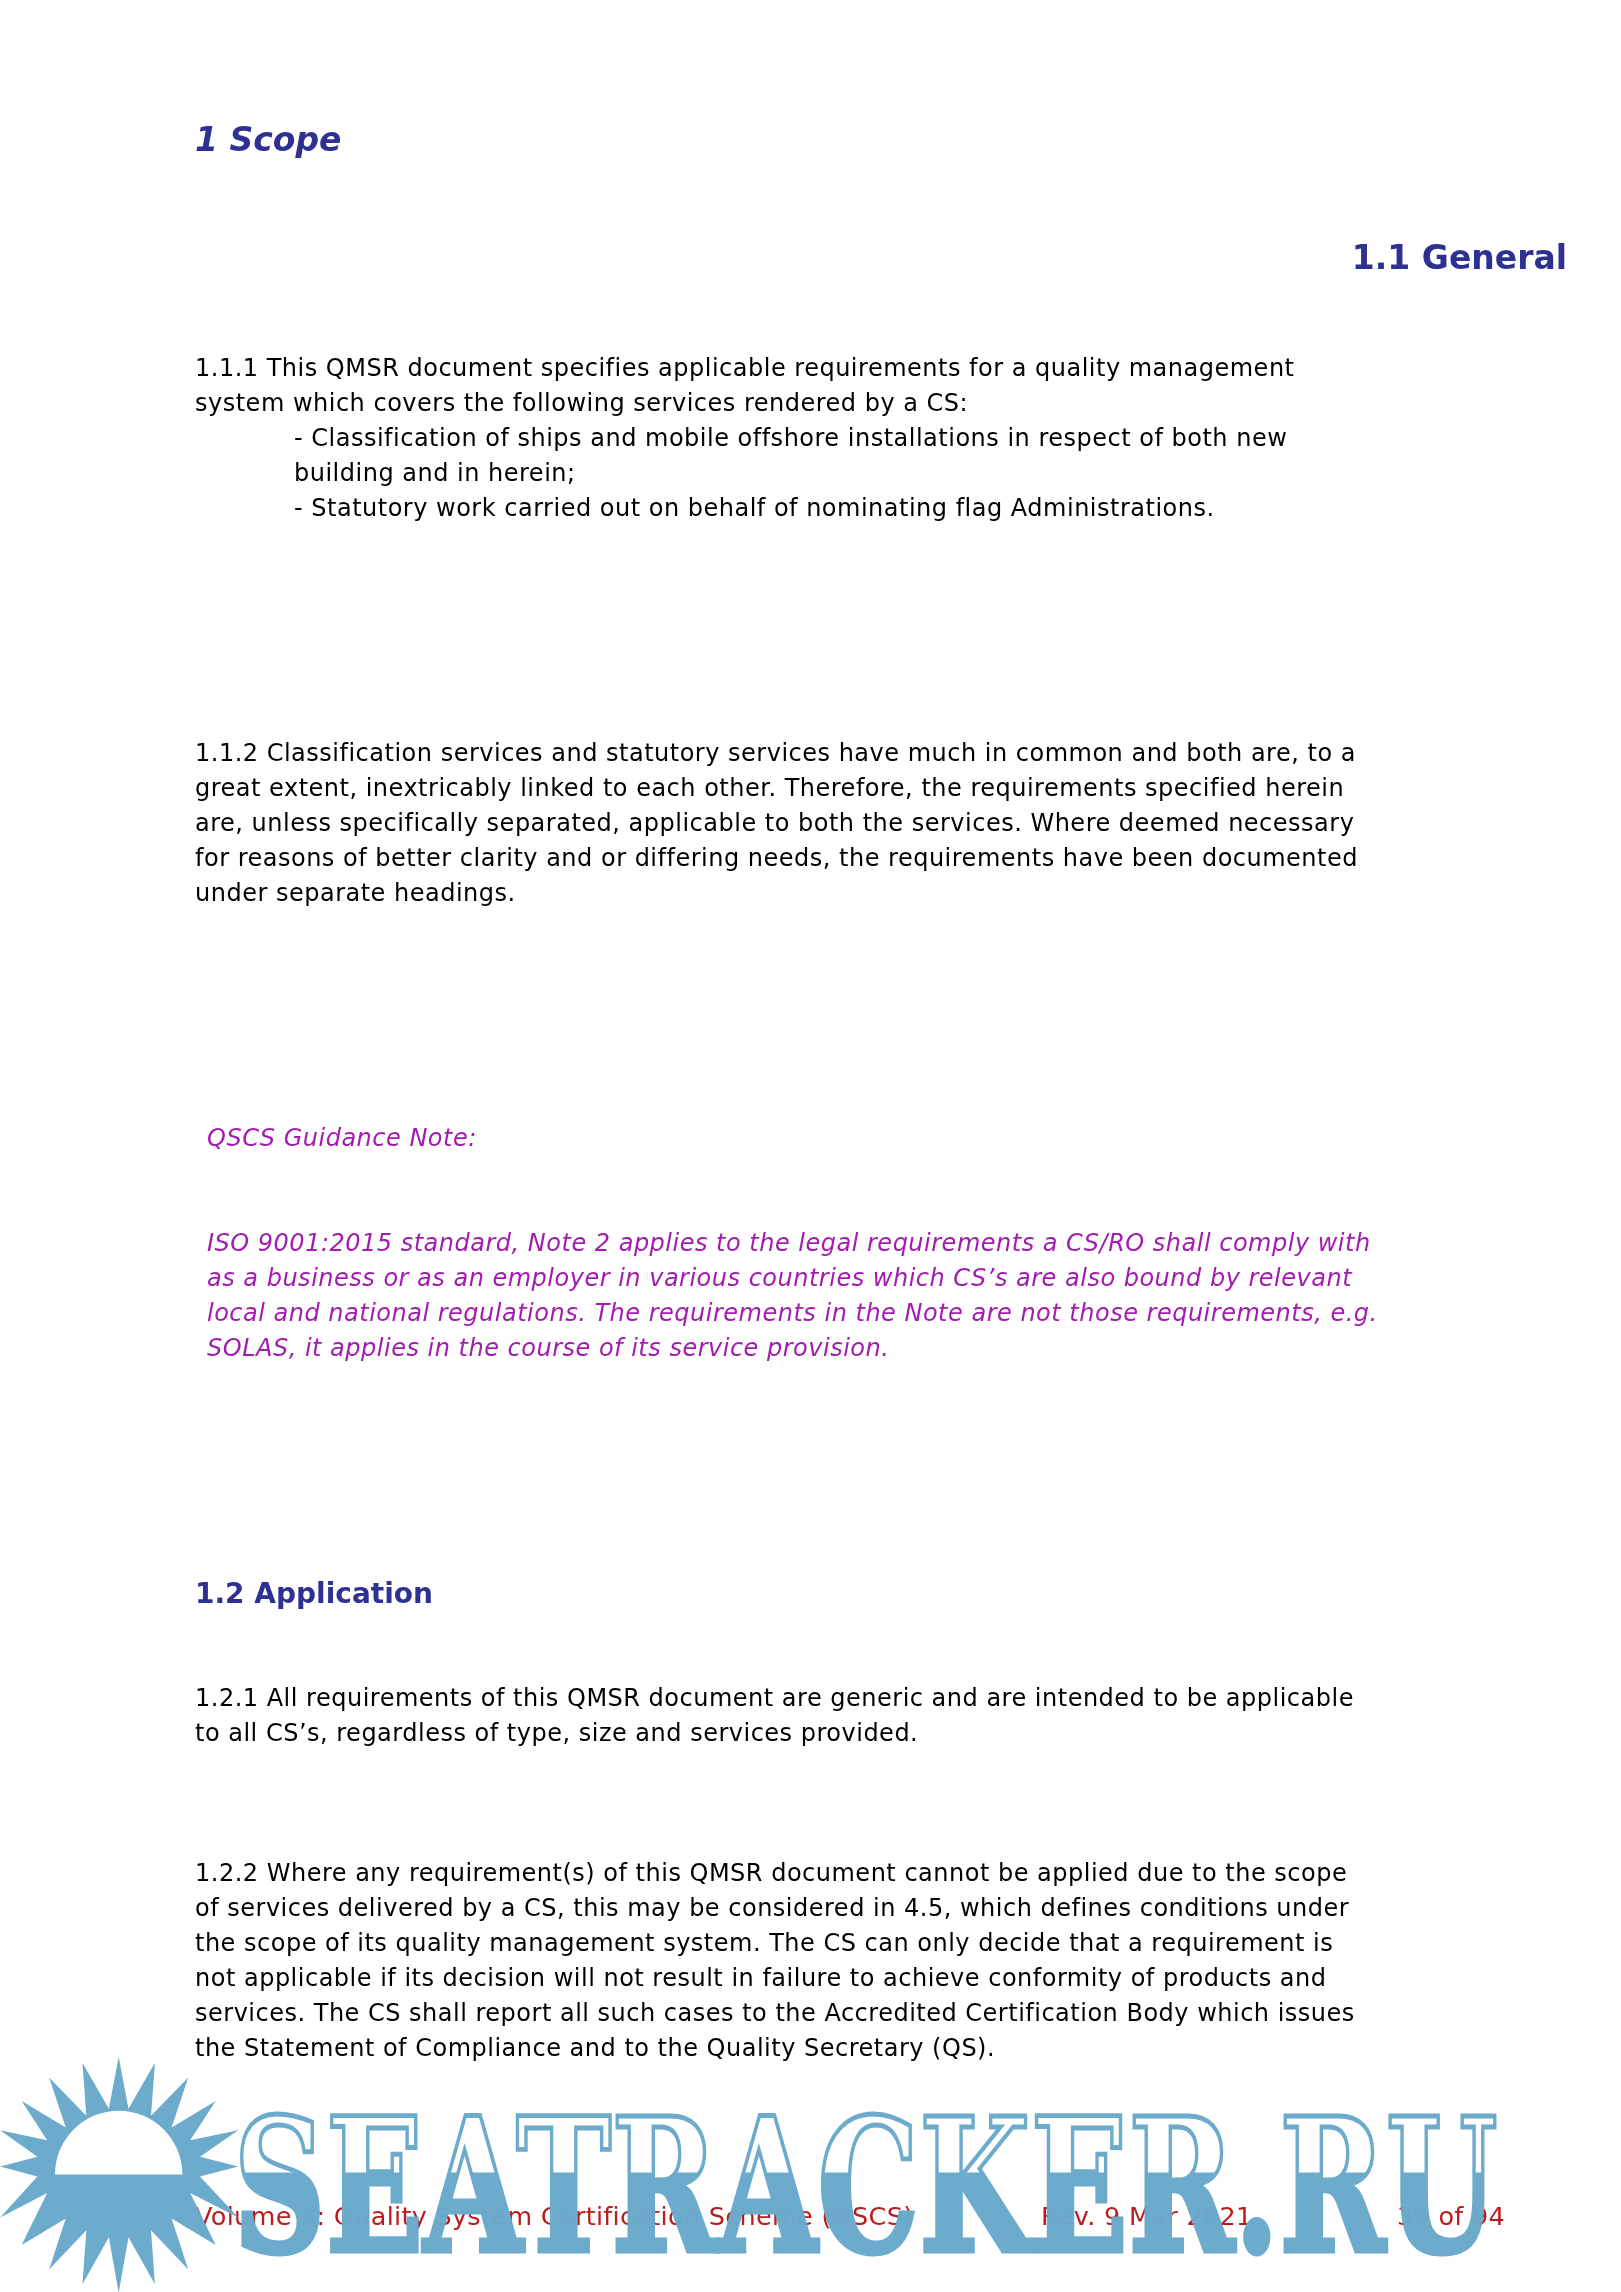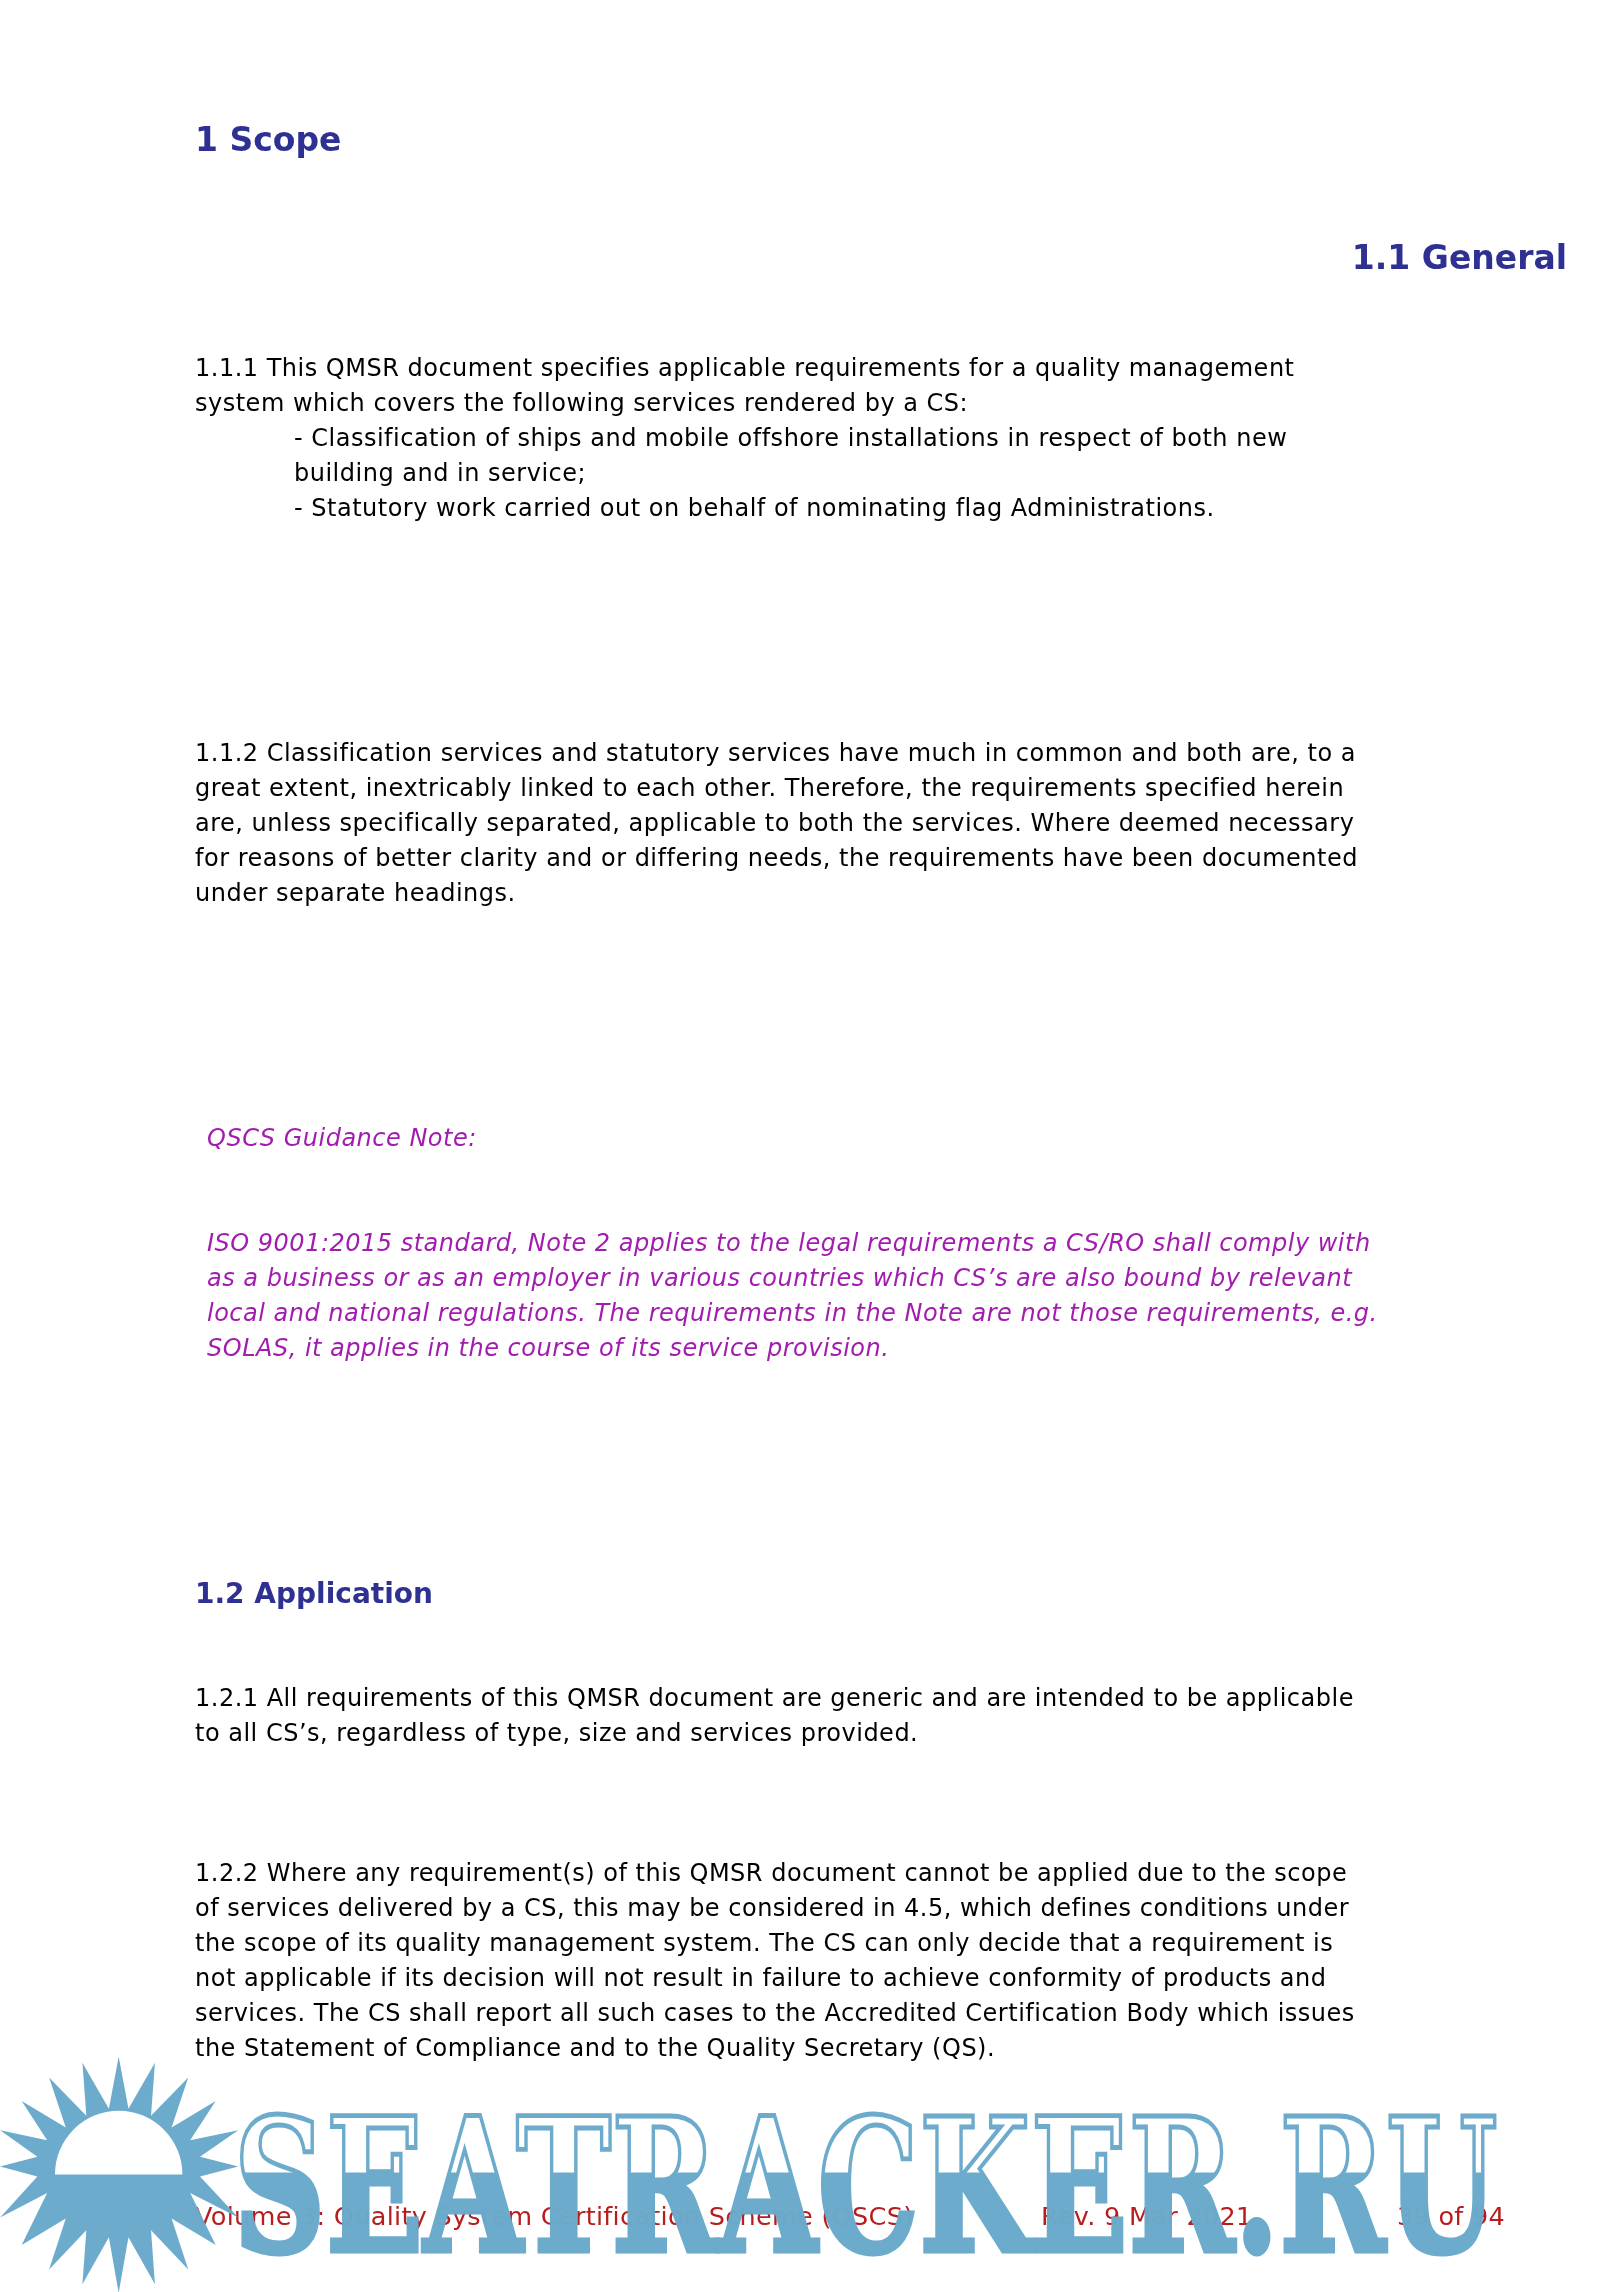--- a/index.html
+++ b/index.html
@@ -1,21 +1,21 @@
 <!DOCTYPE html>
 <html><head>
 <meta charset="utf-8">
 <style>
   html, body { margin: 0; padding: 0; background: #ffffff; }
   body { width: 1621px; height: 2293px; position: relative; overflow: hidden;
          font-family: "DejaVu Sans", sans-serif; color: #000; }
   .page { position: absolute; left: 0; top: 0; width: 1621px; height: 2293px; }
   .blk { position: absolute; left: 195px; width: 1372px; margin: 0; }
   .h { color: #2e3192; font-weight: bold; }
-  .h1 { font-size: 33px; line-height: 39px; }
+  .h1 { font-size: 33px; line-height: 39px; font-style: italic; }
   .h2 { font-size: 33px; line-height: 39px; text-align: right; }
   .h3 { font-size: 28px; line-height: 35px; }
   .p { font-size: 24px; line-height: 35px; letter-spacing: 0.5px; }
   .ind1 { padding-left: 99px; }
   .note { color: #a21caf; font-style: italic; margin-left: 12px; }
   .footer { position: absolute; top: 2199px; font-size: 25.5px; line-height: 35px;
             color: #b91c1c; letter-spacing: 0.3px; z-index: 1; }
   .wm { position: absolute; left: 0; top: 2049px; width: 1621px; height: 244px;
         pointer-events: none; z-index: 2; opacity: 0.98; }
   .p, .h { position: relative; z-index: 1; }
@@ -25,21 +25,21 @@
 
 <div class="page">
 
   <h1 class="blk h h1" style="top:120px">1 Scope</h1>
   <h2 class="blk h h2" style="top:199px">1.1 General</h2>
 
   <div class="blk p" style="top:273px">
     <div>1.1.1 This QMSR document specifies applicable requirements for a quality management</div>
     <div>system which covers the following services rendered by a CS:</div>
     <div class="ind1">- Classification of ships and mobile offshore installations in respect of both new</div>
-    <div class="ind1">building and in service;</div>
+    <div class="ind1">building and in herein;</div>
     <div class="ind1">- Statutory work carried out on behalf of nominating flag Administrations.</div>
   </div>
 
   <div class="blk p" style="top:483px">
     <div>1.1.2 Classification services and statutory services have much in common and both are, to a</div>
     <div>great extent, inextricably linked to each other. Therefore, the requirements specified herein</div>
     <div>are, unless specifically separated, applicable to both the services. Where deemed necessary</div>
     <div>for reasons of better clarity and or differing needs, the requirements have been documented</div>
     <div>under separate headings.</div>
   </div>

